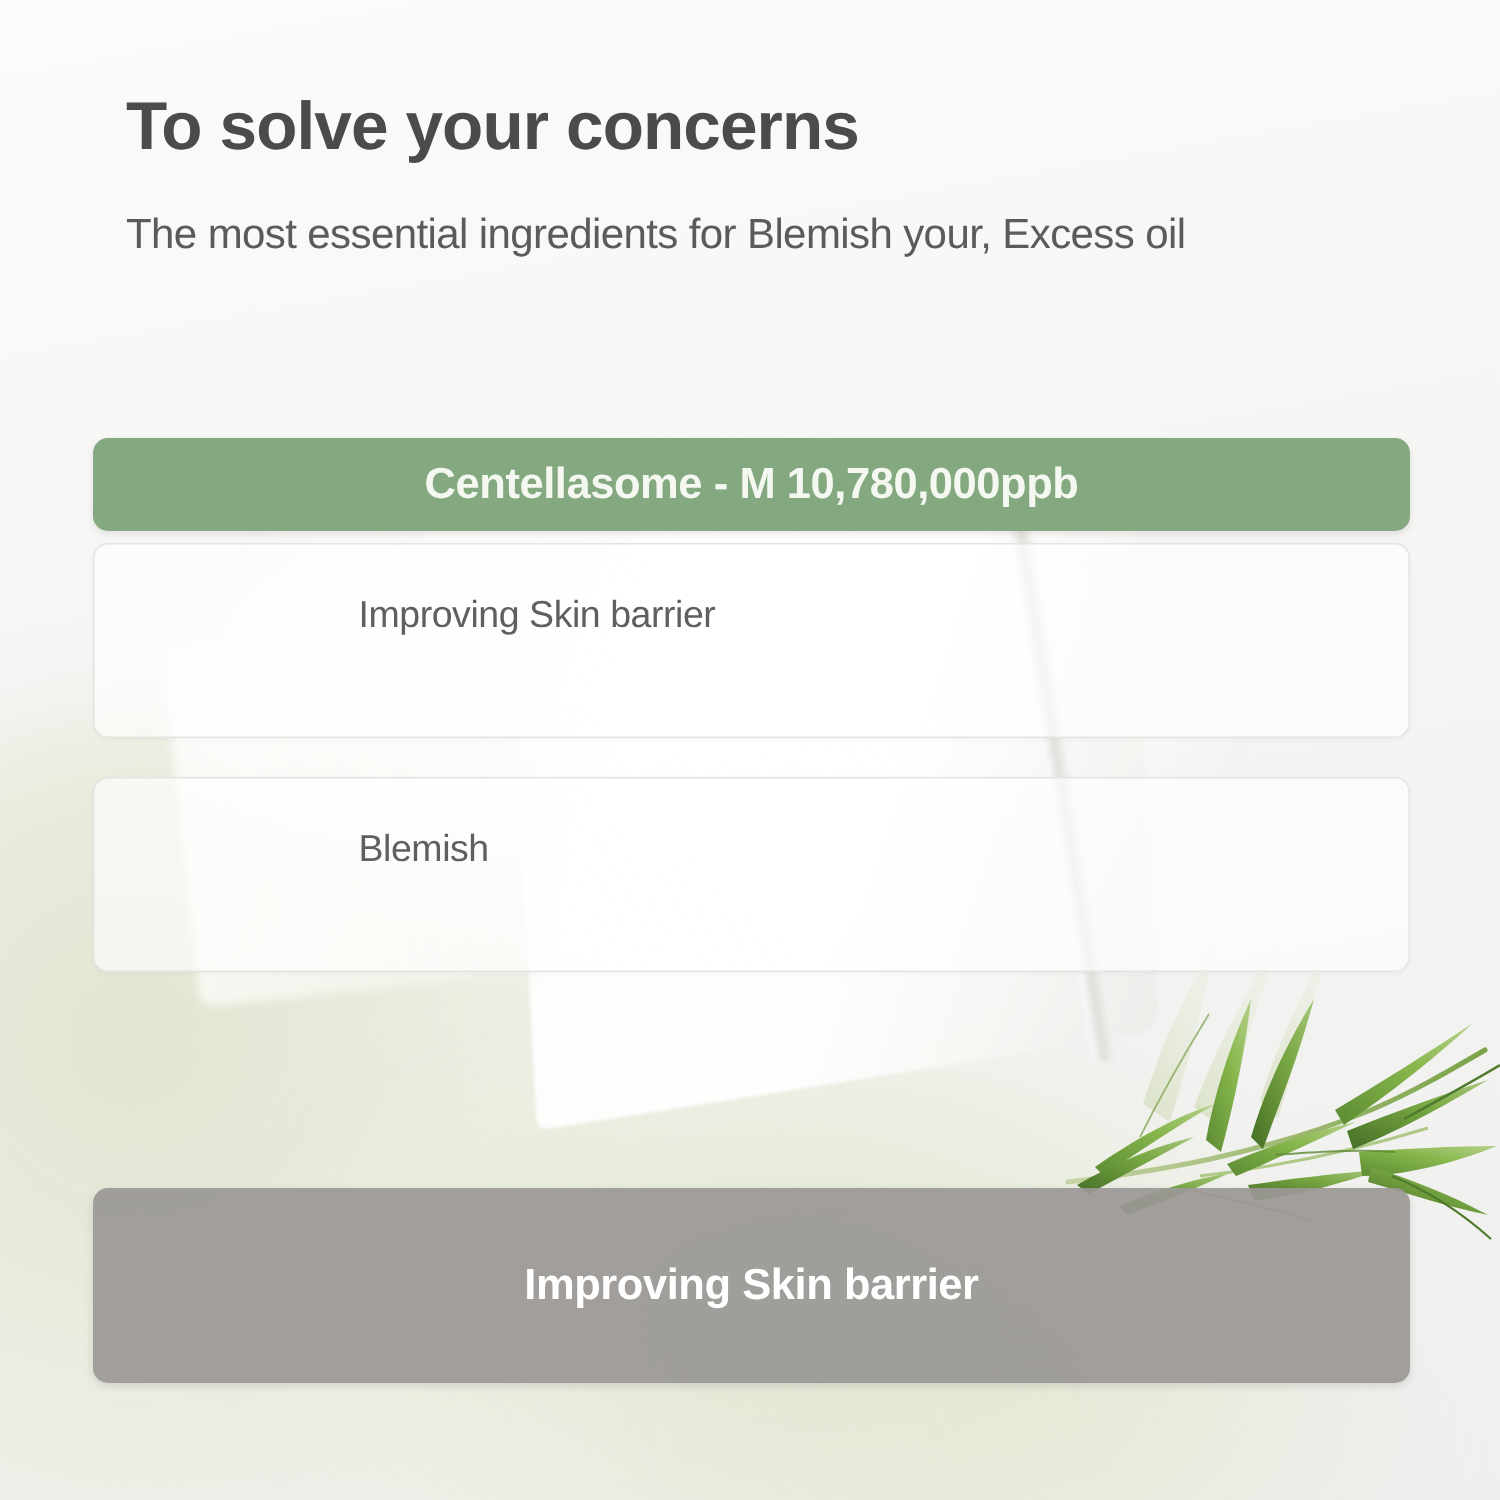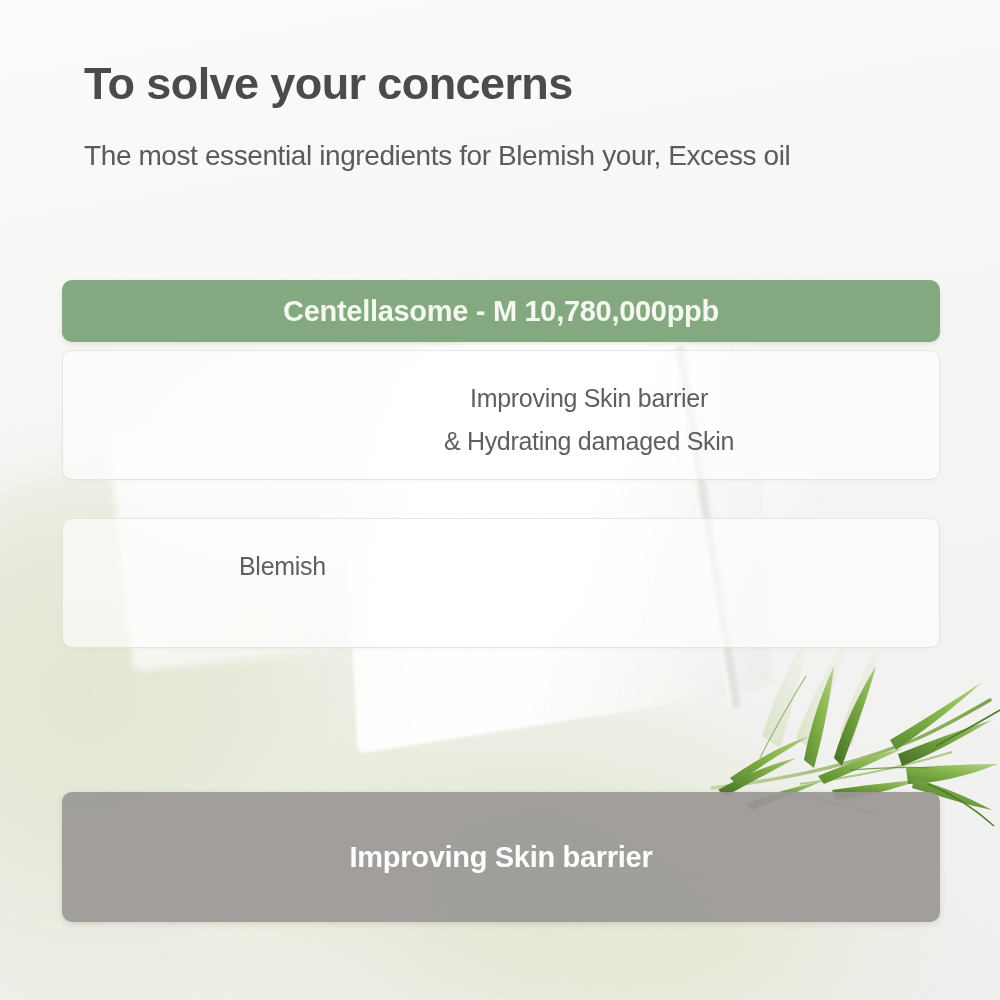--- a/index.html
+++ b/index.html
@@ -84,21 +84,21 @@
     font-size:45px; font-weight:bold; letter-spacing:-.6px;
     color:#4b4b49; white-space:nowrap;
   }
   .subheading {
     position:absolute; left:84px; top:140px;
     font-size:28px; font-weight:normal; letter-spacing:-.4px;
     color:#5b5b59; white-space:nowrap;
   }
 
   .block { position:absolute; left:62px; width:878px; }
-  .block-1 { top:280px;text-align:center; }
+  .block-1 { top:292px; }
   .block-2 { top:510px; }
 
   .banner {
     height:62px; border-radius:10px;
     display:flex; align-items:center; justify-content:center;
     box-shadow:0 2px 5px rgba(120,130,115,.18);
   }
   .banner span {
     color:#f4f8f1; font-size:29px; font-weight:bold; letter-spacing:-.3px;
     white-space:nowrap;
@@ -202,21 +202,20 @@
     <h1 class="heading">To solve your concerns</h1>
 
     <h2 class="subheading">The most essential ingredients for Blemish your, Excess oil</h2>
 
     <section class="block block-1">
       <div class="banner" style="background:#84a880">
         <span>Centellasome - M 10,780,000ppb</span>
       </div>
       <div class="card">
         <p>Improving Skin barrier</p>
-        <p>&amp; Hydrating damaged Skin</p>
       </div>
     </section>
 
     <section class="block block-2">
       <div class="card">
         <p>Blemish</p>
       </div>
     </section>
 
     <section class="footer-banner" style="background:rgba(155,152,150,.93)">

